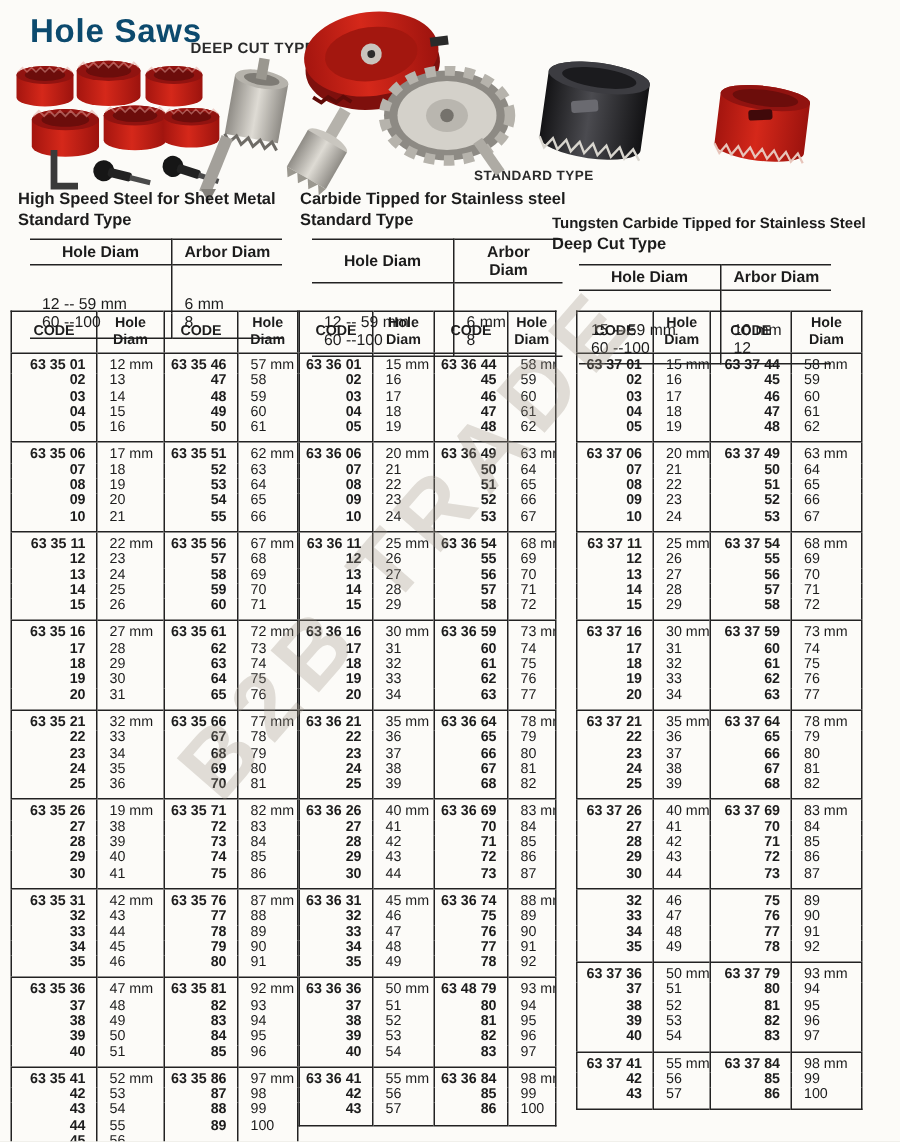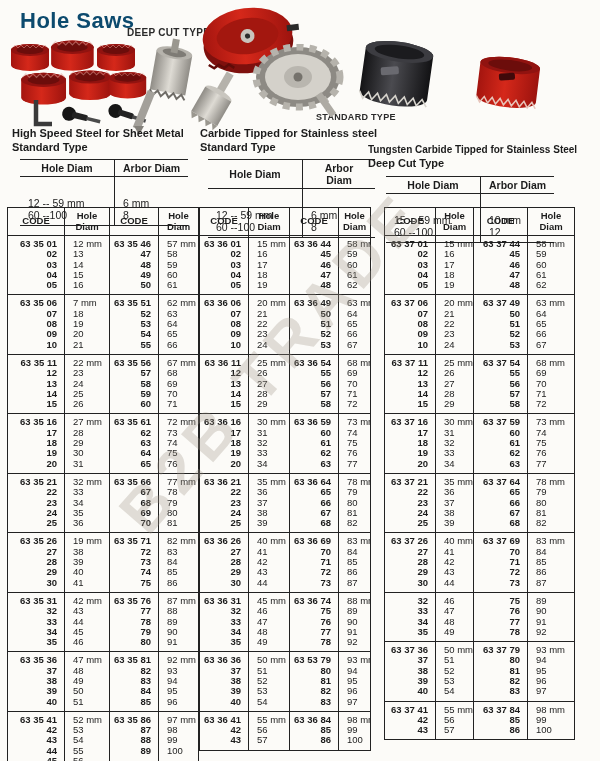--- a/index.html
+++ b/index.html
@@ -294,21 +294,21 @@
           <tr>
             <td class="code">05</td>
             <td class="diam">16</td>
             <td class="code">50</td>
             <td class="diam">61</td>
           </tr>
         </tbody>
         <tbody>
           <tr>
             <td class="code">63 35 06</td>
-            <td class="diam">7 mm</td>
+            <td class="diam">17 mm</td>
             <td class="code">63 35 51</td>
             <td class="diam">62 mm</td>
           </tr>
           <tr>
             <td class="code">07</td>
             <td class="diam">18</td>
             <td class="code">52</td>
             <td class="diam">63</td>
           </tr>
           <tr>
@@ -793,21 +793,21 @@
             <td class="code">35</td>
             <td class="diam">49</td>
             <td class="code">78</td>
             <td class="diam">92</td>
           </tr>
         </tbody>
         <tbody>
           <tr>
             <td class="code">63 36 36</td>
             <td class="diam">50 mm</td>
-            <td class="code">63 53 79</td>
+            <td class="code">63 48 79</td>
             <td class="diam">93 mm</td>
           </tr>
           <tr>
             <td class="code">37</td>
             <td class="diam">51</td>
             <td class="code">80</td>
             <td class="diam">94</td>
           </tr>
           <tr>
             <td class="code">38</td>

